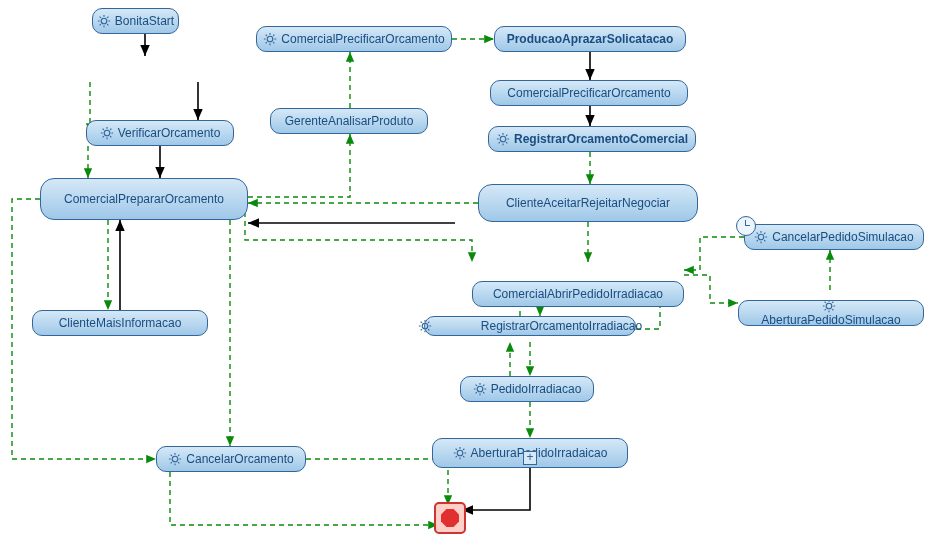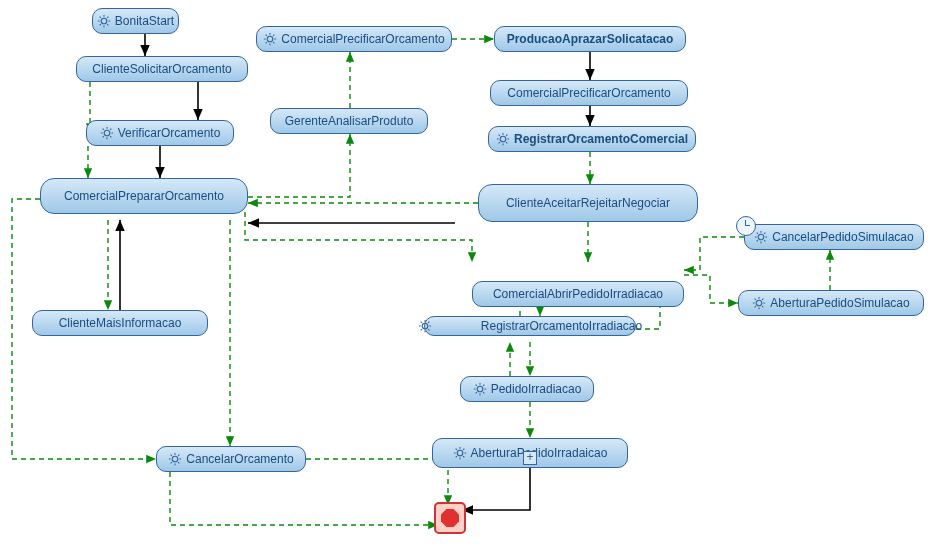--- a/index.html
+++ b/index.html
@@ -155,23 +155,20 @@
   <div class="node" id="n-bonitaStart" style="left: 92px; top: 8px; width: 87px; height: 26px;">
     <span class="gear"><svg viewBox="0 0 16 16">
           <g fill="none" stroke="#336699" stroke-width="1.3">
 <circle cx="8" cy="8" r="3.2"></circle>
             <path d="M8 1v2M8 13v2M1 8h2M13 8h2M3 3l1.4 1.4M11.6 11.6 13 13M13 3l-1.4 1.4M4.4 11.6 3 13"></path>
 </g>
         </svg></span>
     <span>BonitaStart</span>
   </div>
 
-  <div class="node" id="n-clienteSolicitar" style="left: 76px; top: 56px; width: 172px; height: 26px;">
-    <span>ClienteSolicitarOrcamento</span>
-  </div>
 
   <div class="node" id="n-registrarInstrucao" style="left: 256px; top: 26px; width: 196px; height: 26px;">
     <span class="gear"><svg viewBox="0 0 16 16">
           <g fill="none" stroke="#336699" stroke-width="1.3">
 <circle cx="8" cy="8" r="3.2"></circle>
             <path d="M8 1v2M8 13v2M1 8h2M13 8h2M3 3l1.4 1.4M11.6 11.6 13 13M13 3l-1.4 1.4M4.4 11.6 3 13"></path>
 </g>
         </svg></span>
     <span>ComercialPrecificarOrcamento</span>
   </div>
@@ -201,21 +198,21 @@
   <div class="node" id="n-registrarOrcCom" style="left: 488px; top: 126px; width: 208px; height: 26px; font-weight: bold;">
     <span class="gear"><svg viewBox="0 0 16 16">
           <g fill="none" stroke="#336699" stroke-width="1.3">
 <circle cx="8" cy="8" r="3.2"></circle>
             <path d="M8 1v2M8 13v2M1 8h2M13 8h2M3 3l1.4 1.4M11.6 11.6 13 13M13 3l-1.4 1.4M4.4 11.6 3 13"></path>
 </g>
         </svg></span>
     <span>RegistrarOrcamentoComercial</span>
   </div>
 
-  <div class="node tall" id="n-comercialPreparar" style="left: 40px; top: 178px; width: 208px; height: 36px;">
+  <div class="node tall" id="n-comercialPreparar" style="left: 40px; top: 178px; width: 208px; height: 42px;">
     <span>ComercialPrepararOrcamento</span>
   </div>
 
   <div class="node tall" id="n-clienteAceitar" style="left: 478px; top: 184px; width: 220px; height: 38px;">
     <span>ClienteAceitarRejeitarNegociar</span>
   </div>
 
   <div class="node" id="n-cancelarPedidoSim" style="left: 744px; top: 224px; width: 180px; height: 26px;">
     <span class="clock"></span>
     <span class="gear"><svg viewBox="0 0 16 16">
@@ -224,21 +221,21 @@
             <path d="M8 1v2M8 13v2M1 8h2M13 8h2M3 3l1.4 1.4M11.6 11.6 13 13M13 3l-1.4 1.4M4.4 11.6 3 13"></path>
 </g>
         </svg></span>
     <span>CancelarPedidoSimulacao</span>
   </div>
 
   <div class="node" id="n-comercialAbrir" style="left: 472px; top: 262px; width: 212px; height: 26px; margin-top: 19px;">
     <span>ComercialAbrirPedidoIrradiacao</span>
   </div>
 
-  <div class="node" id="n-aberturaPedidoSim" style="left: 738px; top: 290px; width: 186px; height: 26px;">
+  <div class="node" id="n-aberturaPedidoSim" style="left: 738px; top: 300px; width: 186px; height: 26px; flex-direction: column;">
     <span class="gear"><svg viewBox="0 0 16 16">
           <g fill="none" stroke="#336699" stroke-width="1.3">
 <circle cx="8" cy="8" r="3.2"></circle>
             <path d="M8 1v2M8 13v2M1 8h2M13 8h2M3 3l1.4 1.4M11.6 11.6 13 13M13 3l-1.4 1.4M4.4 11.6 3 13"></path>
 </g>
         </svg></span>
     <span>AberturaPedidoSimulacao</span>
   </div>
 
   <div class="node" id="n-clienteMaisInfo" style="left: 32px; top: 310px; width: 176px; height: 26px;">

